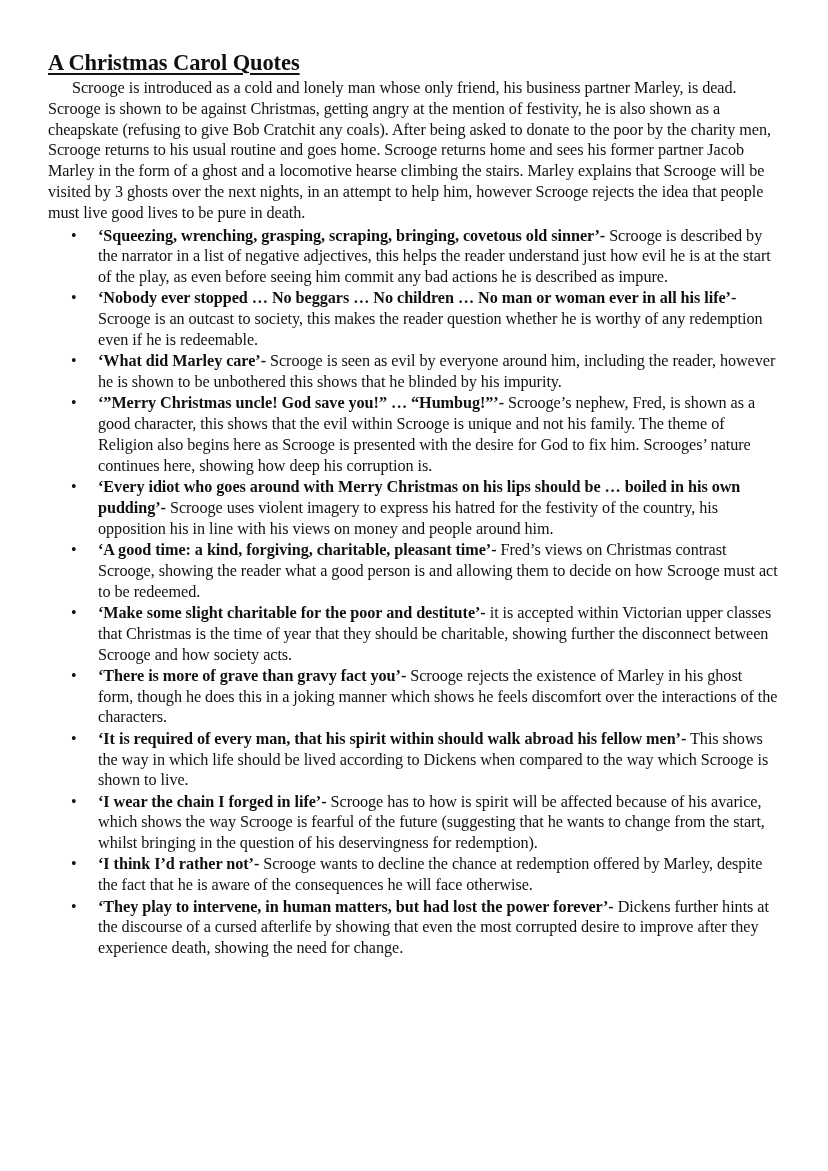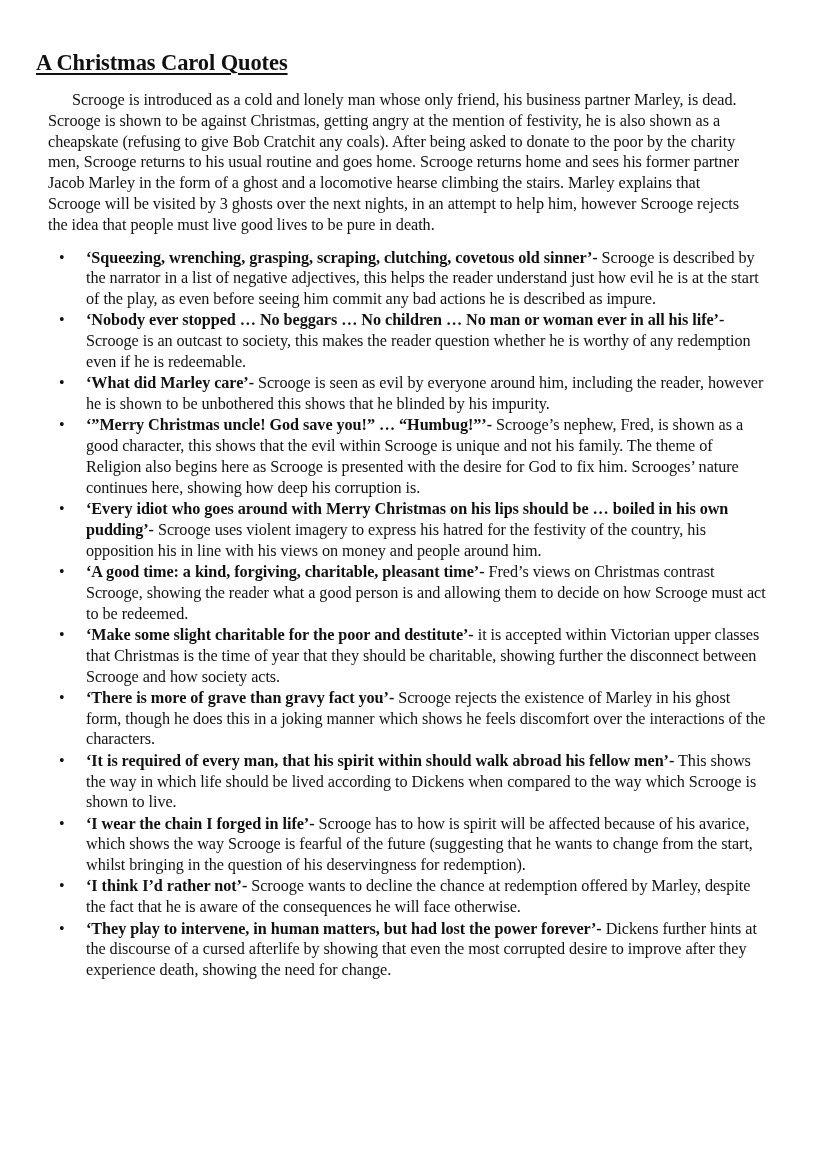--- a/index.html
+++ b/index.html
@@ -10,21 +10,21 @@
     body {
       width: 828px;
       height: 1171px;
       position: relative;
       overflow: hidden;
       font-family: "Liberation Serif", serif;
       color: #111111;
     }
     .page {
       position: absolute;
-      left: 36px;
+      left: 48px;
       top: 48px;
       width: 730px;
     }
     .doc-title {
       font-size: 22.5px;
       font-weight: bold;
       text-decoration: underline;
       text-decoration-thickness: 2px;
       text-underline-offset: 3px;
       margin: 0;
@@ -36,21 +36,21 @@
       font-weight: bold;
       text-decoration: underline;
       text-decoration-thickness: 1.5px;
       text-underline-offset: 2px;
       margin: 24px 0 0 0;
       line-height: 22px;
     }
     .intro {
       font-size: 16.2px;
       line-height: 20.8px;
-      margin: 12px;
+      margin: 0;
       text-indent: 24px;
       letter-spacing: -0.05px;
     }
     ul.quotes {
       list-style: none;
       margin: 2px 0 0 0;
       padding: 0 0 0 50px;
     }
     ul.quotes li {
       position: relative;
@@ -75,21 +75,21 @@
 
 <div class="page">
   <h1 class="doc-title">A Christmas Carol Quotes</h1>
 
 
   <p class="intro">Scrooge is introduced as a cold and lonely man whose only friend, his business partner Marley, is dead. Scrooge is shown to be against Christmas, getting angry at the mention of festivity, he is also shown as a cheapskate (refusing to give Bob Cratchit any coals). After being asked to donate to the poor by the charity men, Scrooge returns to his usual routine and goes home. Scrooge returns home and sees his former partner Jacob Marley in the form of a ghost and a locomotive hearse climbing the stairs. Marley explains that Scrooge will be visited by 3 ghosts over the next nights, in an attempt to help him, however Scrooge rejects the idea that people must live good lives to be pure in death.</p>
 
   <ul class="quotes">
     <li>
       <span class="bullet">•</span>
-      <span class="quote">‘Squeezing, wrenching, grasping, scraping, clutching, covetous old sinner’-</span><span class="analysis"> Scrooge is described by the narrator in a list of negative adjectives, this helps the reader understand just how evil he is at the start of the play, as even before seeing him commit any bad actions he is described as impure.</span>
+      <span class="quote">‘Squeezing, wrenching, grasping, scraping, bringing, covetous old sinner’-</span><span class="analysis"> Scrooge is described by the narrator in a list of negative adjectives, this helps the reader understand just how evil he is at the start of the play, as even before seeing him commit any bad actions he is described as impure.</span>
     </li>
     <li>
       <span class="bullet">•</span>
       <span class="quote">‘Nobody ever stopped … No beggars …  No children … No man or woman ever in all his life’-</span><span class="analysis"> Scrooge is an outcast to society, this makes the reader question whether he is worthy of any redemption even if he is redeemable.</span>
     </li>
     <li>
       <span class="bullet">•</span>
       <span class="quote">‘What did Marley care’-</span><span class="analysis"> Scrooge is seen as evil by everyone around him, including the reader, however he is shown to be unbothered this shows that he blinded by his impurity.</span>
     </li>
     <li>

